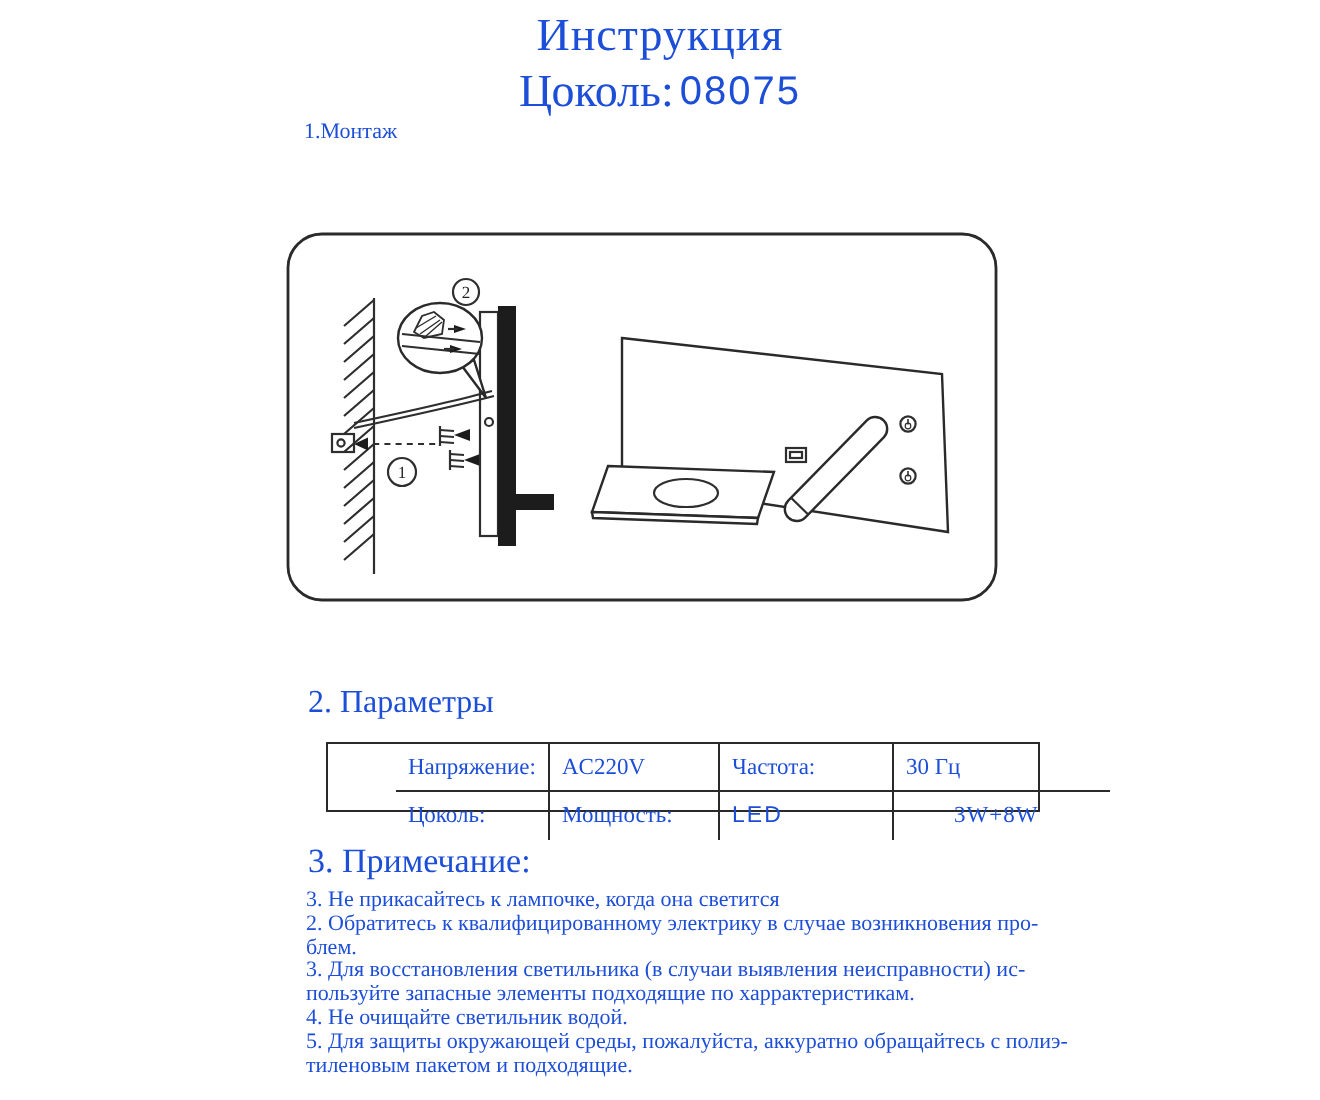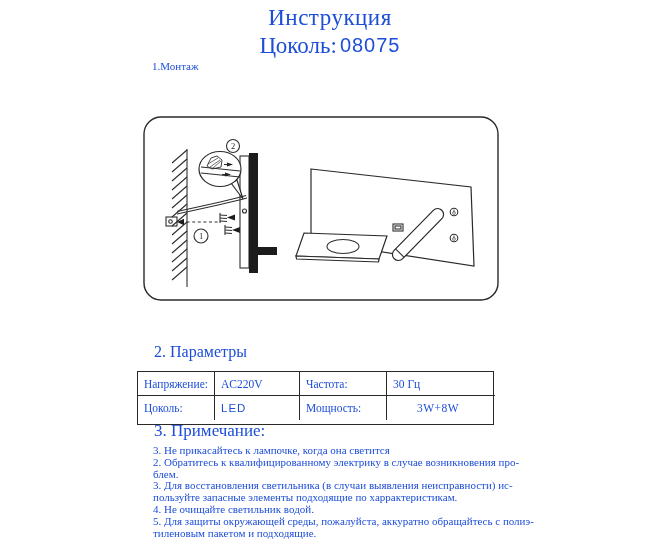--- a/index.html
+++ b/index.html
@@ -16,23 +16,23 @@
     left:0;right:0;top:33px;text-align:center;font-size:23px;
   }
   .model-line .num{
     font-family:"Liberation Sans",sans-serif;font-size:20px;letter-spacing:1px;
     position:relative;top:-1px;margin-left:3px;
   }
   .h-montage{left:152px;top:60px;font-size:11px;}
   .h-params{left:154px;top:343px;font-size:16px;}
   .h-notes{left:154px;top:421px;font-size:17px;text-align:right;}
   .spec-table{
-    left:137px;top:371px;width:357px;height:54px;
+    left:163px;top:371px;width:357px;height:35px;
     display:grid;grid-template-columns:77px 85px 87px 108px;grid-template-rows:24px 24px;
-    border:1.6px solid #2a2a2a;box-sizing:border-box;
+    border:1.6px solid #2a2a2a;box-sizing:border-box;padding-left:34px;
   }
   .spec-table .cell{
     border-right:1.3px solid #2a2a2a;border-bottom:1.3px solid #2a2a2a;
     display:flex;align-items:center;padding-left:6px;box-sizing:border-box;
     font-size:11.5px;white-space:nowrap;
   }
   .spec-table .cell.last-col{border-right:none;}
   .spec-table .cell.last-row{border-bottom:none;}
   .val-serif{font-size:12.5px;}
   .val-led{font-family:"Liberation Sans",sans-serif;font-size:16px;font-weight:400;letter-spacing:1px;}
@@ -165,22 +165,22 @@
 
   <div class="abs h-params">2. Параметры</div>
 
   <div class="abs spec-table">
     <div class="cell">Напряжение:</div>
     <div class="cell val-serif">AC220V</div>
     <div class="cell">Частота:</div>
     <div class="cell last-col val-serif">30 Гц</div>
 
     <div class="cell last-row">Цоколь:</div>
+    <div class="cell last-row">Мощность:</div>
     <div class="cell last-row val-led">LED</div>
-    <div class="cell last-row">Мощность:</div>
     <div class="cell last-row last-col val-sans">3W+8W</div>
   </div>
 
   <div class="abs h-notes">3. Примечание:</div>
 
   <div class="abs notes">
     <div class="note-line">3. Не прикасайтесь к лампочке, когда она светится</div>
     <div class="note-line">2. Обратитесь к квалифицированному электрику в случае возникновения про-</div>
     <div class="note-line">блем.</div>
     <div class="note-line">3. Для восстановления светильника (в случаи выявления неисправности) ис-</div>

